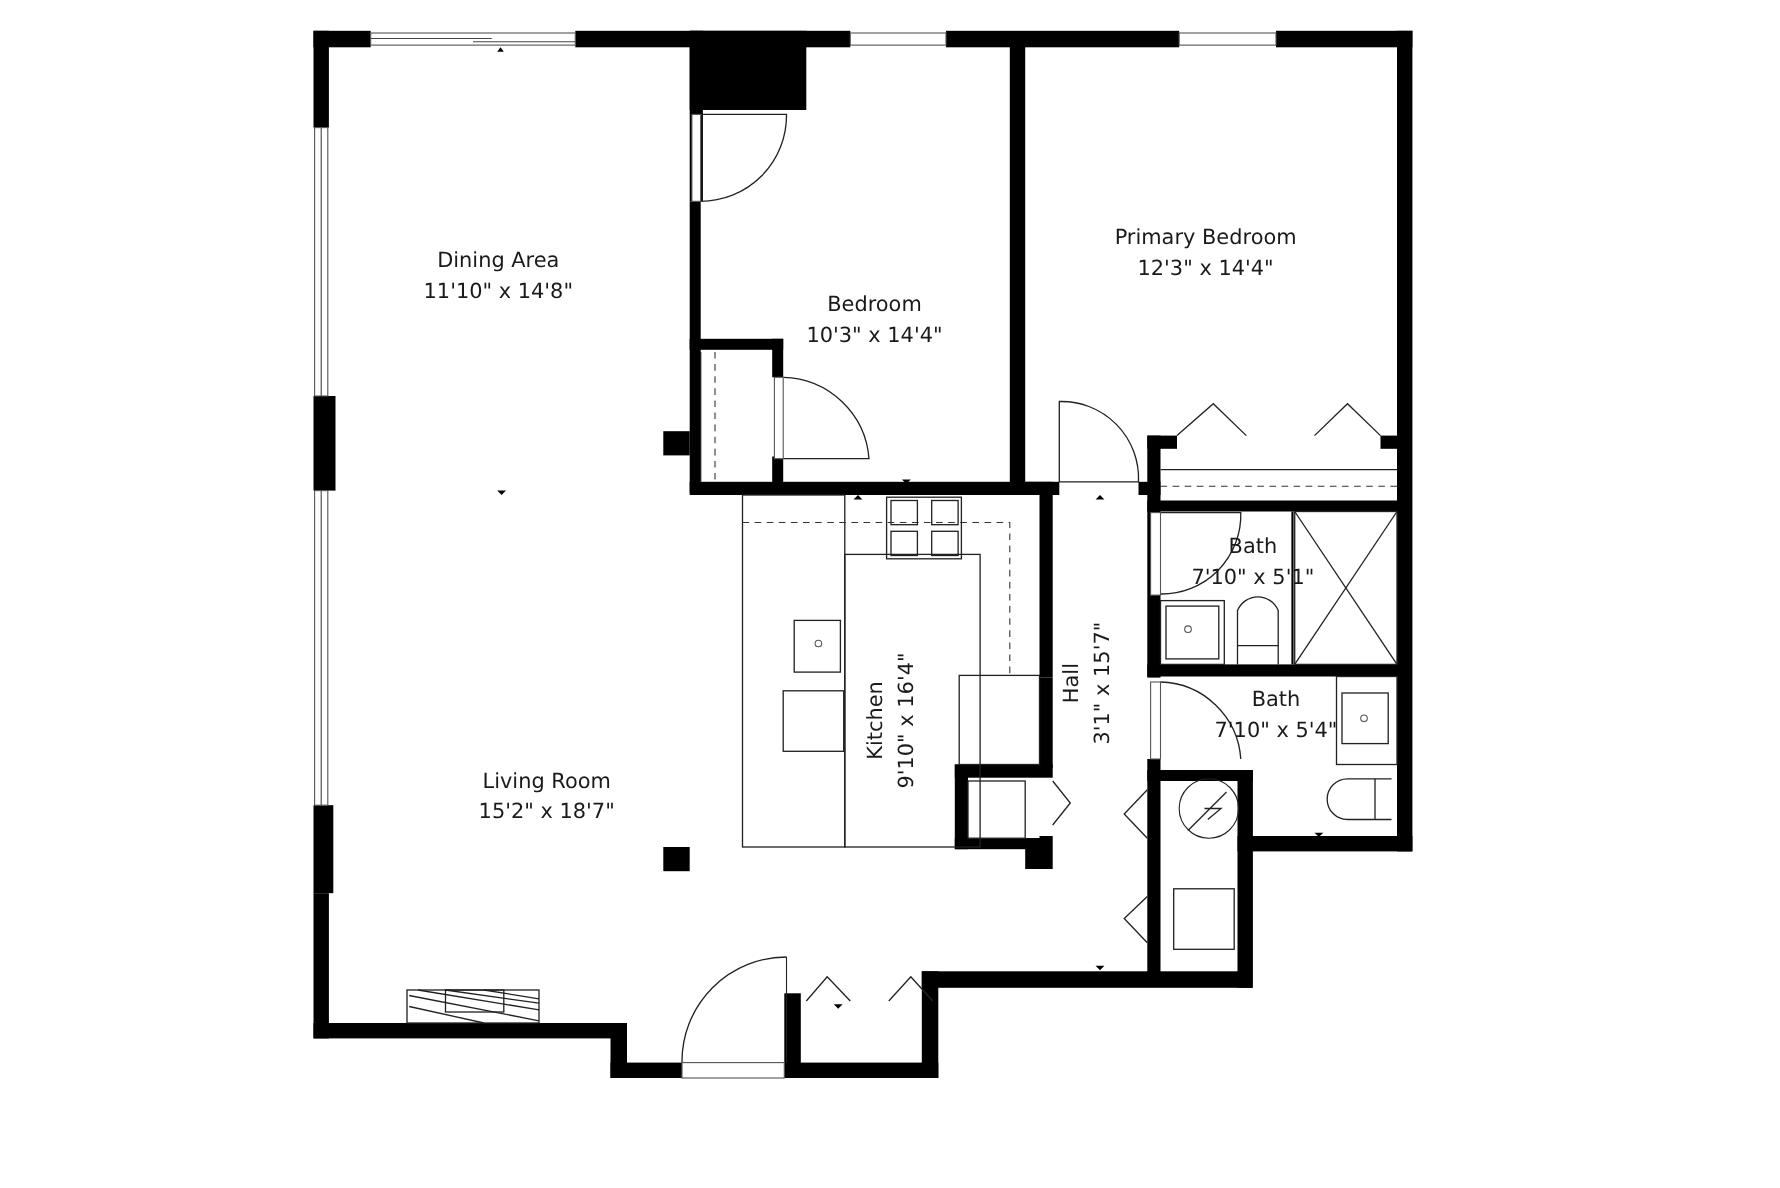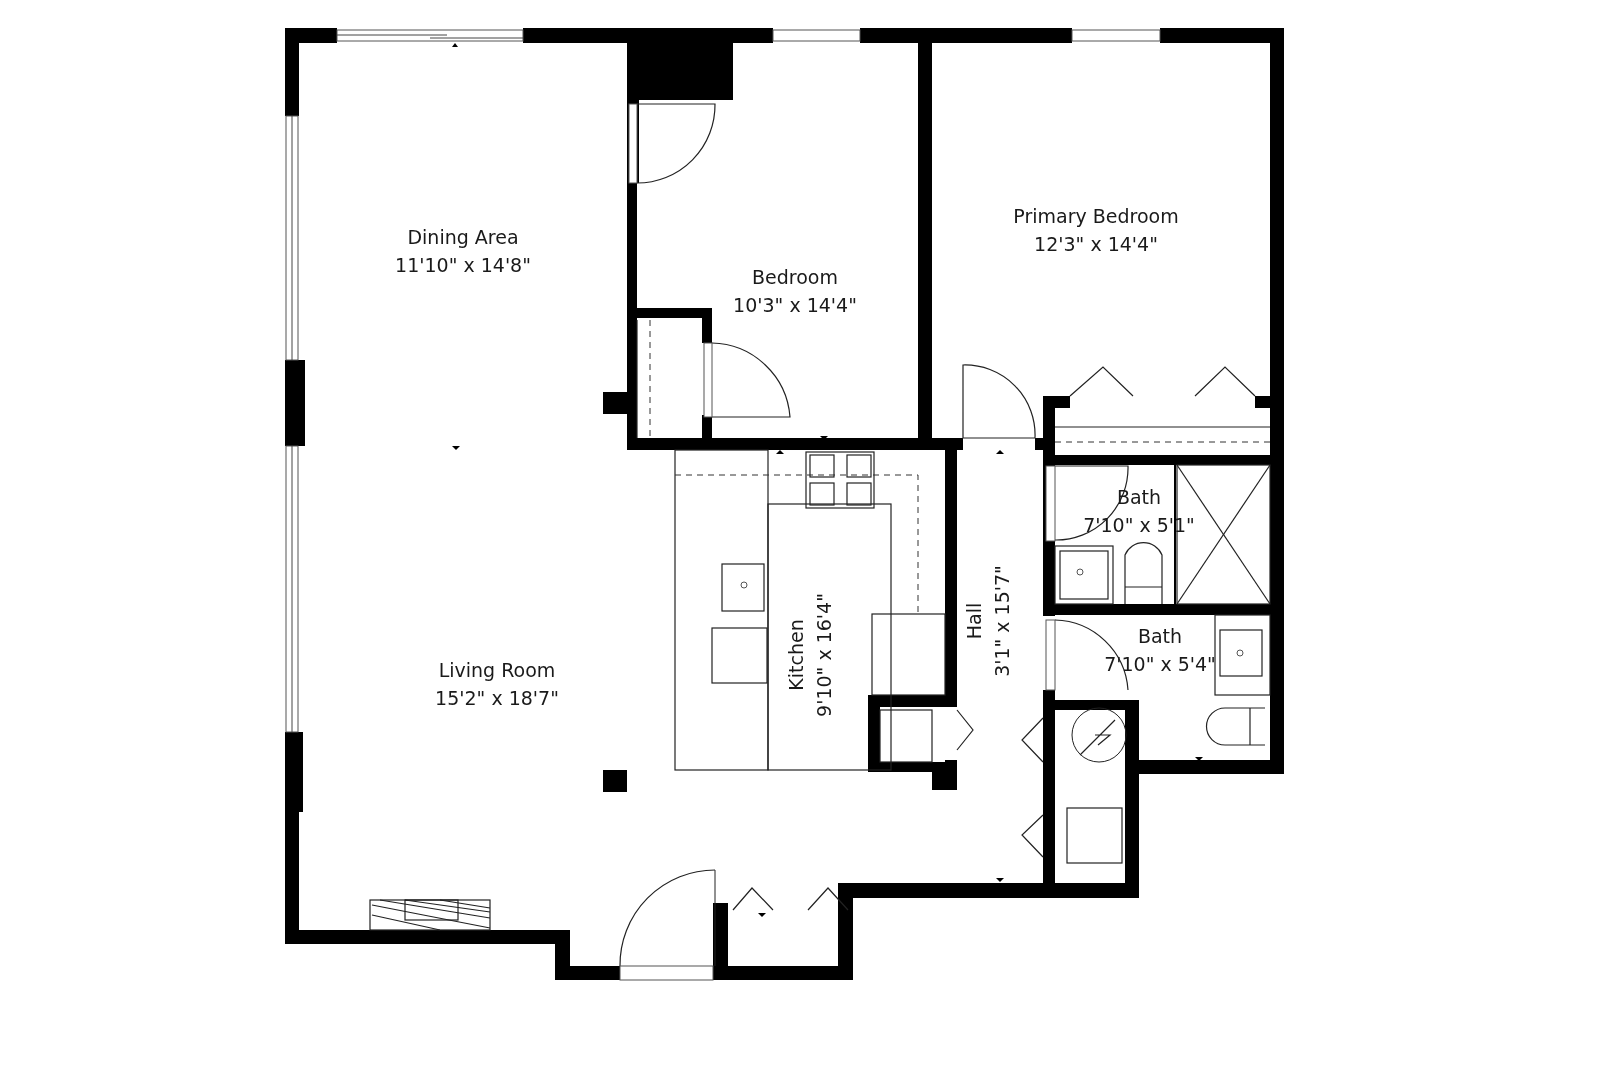--- a/index.html
+++ b/index.html
@@ -168,21 +168,21 @@
     <polygon class="tri" points="452,446 460,446 456,450"></polygon>
     <polygon class="tri" points="820,436 828,436 824,440"></polygon>
     <polygon class="tri" points="776,454 784,454 780,450"></polygon>
     <polygon class="tri" points="996,454 1004,454 1000,450"></polygon>
     <polygon class="tri" points="996,878 1004,878 1000,882"></polygon>
     <polygon class="tri" points="1195,757 1203,757 1199,761"></polygon>
     <polygon class="tri" points="758,913 766,913 762,917"></polygon>
   </g>
 </svg>
 
-<div class="label" style="left:463px;top:251px;">
+<div class="label" style="left:453px;top:251px;">
   <div>Dining Area</div>
   <div>11'10" x 14'8"</div>
 </div>
 <div class="label" style="left:795px;top:243px;margin-top:48px;">
   <div>Bedroom</div>
   <div>10'3" x 14'4"</div>
 </div>
 <div class="label" style="left:1096px;top:230px;">
   <div>Primary Bedroom</div>
   <div>12'3" x 14'4"</div>
@@ -196,16 +196,16 @@
   <div>7'10" x 5'4"</div>
 </div>
 <div class="label vert" style="left:810px;top:655px;">
   <div>Kitchen</div>
   <div>9'10" x 16'4"</div>
 </div>
 <div class="label vert" style="left:988px;top:621px;">
   <div>Hall</div>
   <div>3'1" x 15'7"</div>
 </div>
-<div class="label" style="left:497px;top:684px;">
+<div class="label" style="left:497px;top:724px;">
   <div>Living Room</div>
   <div>15'2" x 18'7"</div>
 </div>
 
 </body></html>

